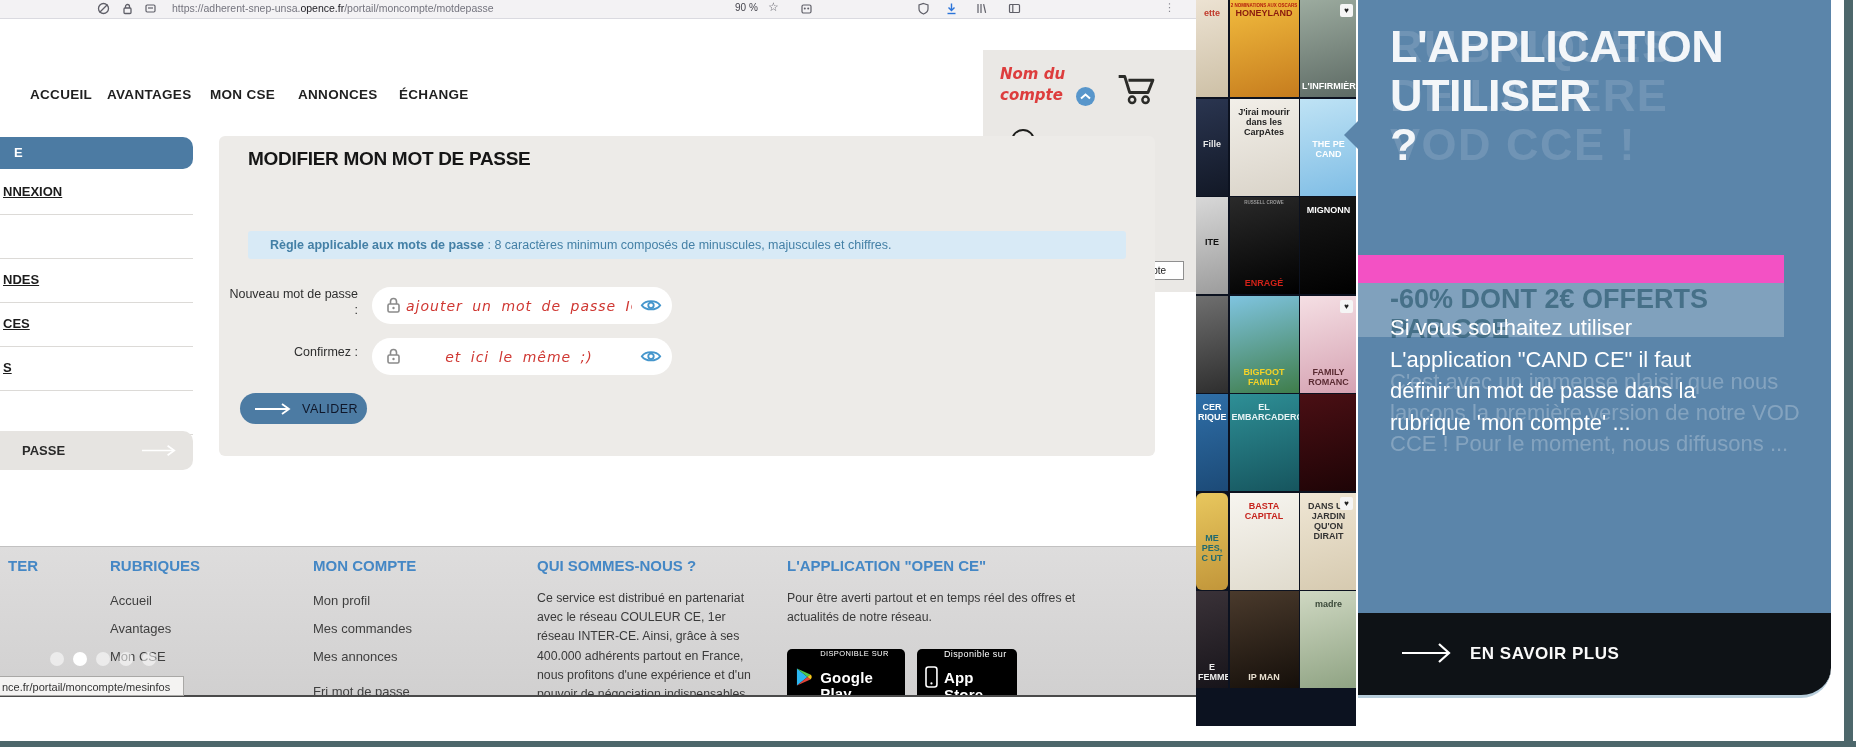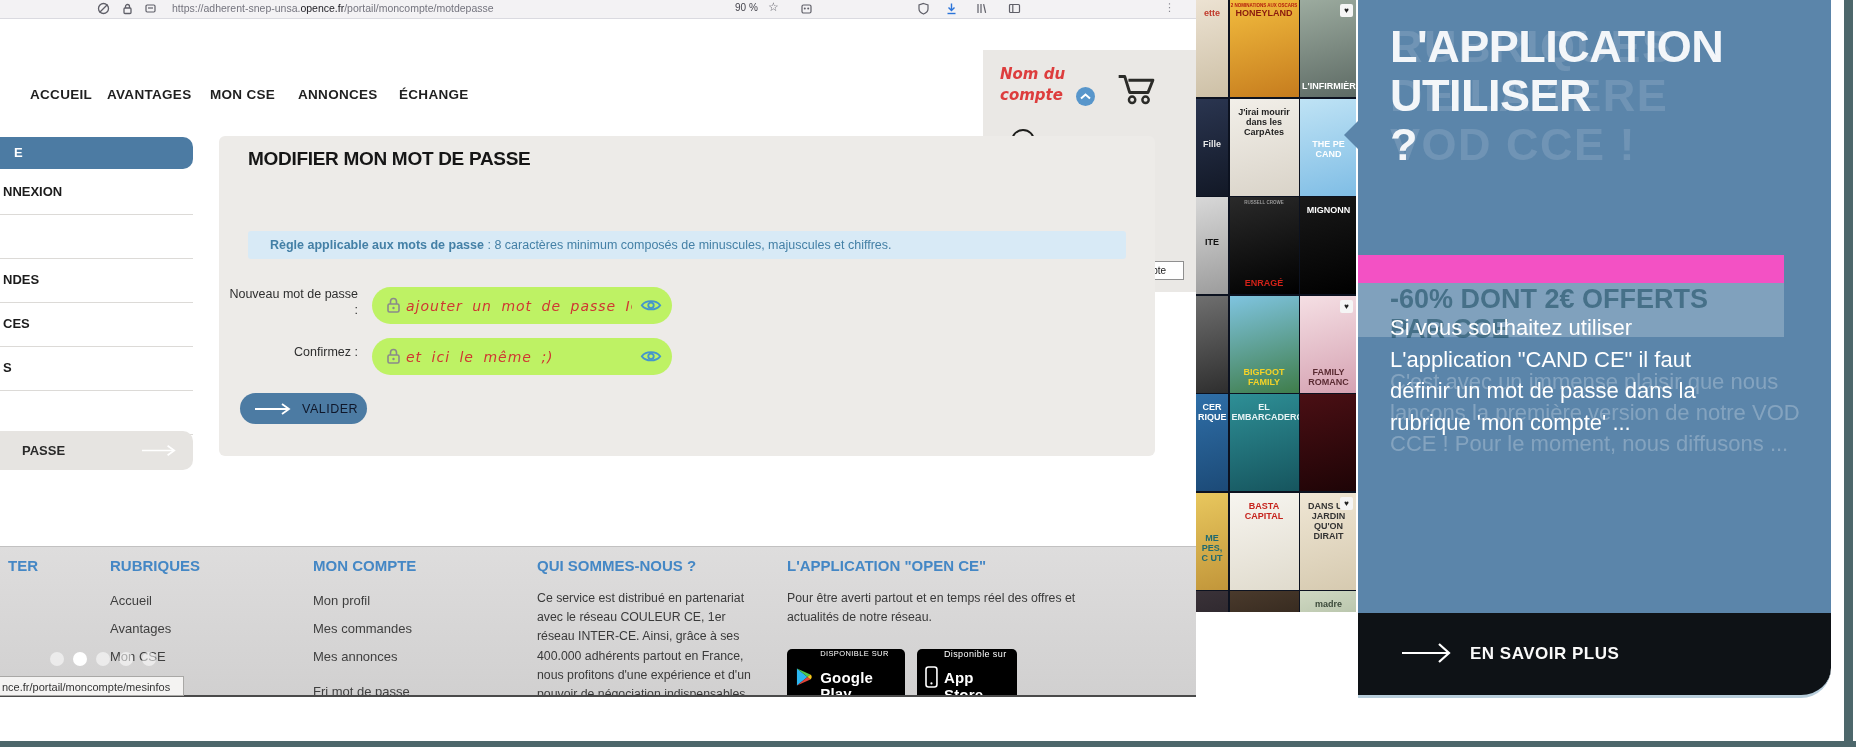--- a/index.html
+++ b/index.html
@@ -35,36 +35,36 @@
   .tooltip{left:1085px;top:261px;width:92px;height:17px;background:#fefefe;border:1px solid #8f8f8f;
            font-size:10px;line-height:17px;padding-left:5px;color:#1a1a1a;white-space:nowrap;overflow:hidden;}
 
   
   .card{left:219px;top:136px;width:936px;height:320px;background:#edebe8;border-radius:6px;}
   .card h1{position:absolute;left:29px;top:12px;margin:0;font-size:19px;font-weight:800;color:#161616;letter-spacing:-.3px;}
   .rule-box{position:absolute;left:29px;top:95px;width:878px;height:28px;background:#d8eaf6;border-radius:3px;
             font-size:12.5px;line-height:28px;color:#4480a6;padding-left:22px;box-sizing:border-box;white-space:nowrap;overflow:hidden;}
   .rule-box b{font-weight:800;}
   .flabel{position:absolute;width:130px;text-align:right;font-size:12.5px;color:#2f2f2f;line-height:16px;}
-  .pill-input{position:absolute;width:300px;height:37px;border-radius:19px;background:#bef264;border:none;box-sizing:border-box;
+  .pill-input{position:absolute;width:300px;height:37px;border-radius:19px;background:#ffffff;border:none;box-sizing:border-box;
               font-family:"DejaVu Sans",sans-serif;font-style:italic;font-size:14px;color:#cf3732;
               letter-spacing:1px;word-spacing:4px;padding:0 40px 0 34px;outline:none;}
   .lock-ic{position:absolute;width:15px;height:18px;}
   .eye-ic{position:absolute;width:22px;height:15px;cursor:pointer;}
   .valider-btn{position:absolute;left:21px;top:257px;width:127px;height:31px;border-radius:17px;background:#4c7ba3;
                display:flex;align-items:center;cursor:pointer;}
   .valider-btn svg{width:40px;height:12px;margin-left:14px;}
   .valider-btn span{color:#0f172a;font-size:12.5px;font-weight:400;letter-spacing:.5px;margin-left:8px;}
 
   
   .side-top{left:0;top:137px;width:193px;height:32px;background:#4c7ba3;border-radius:0 10px 10px 0;
             color:#fff;font-weight:800;font-size:13px;line-height:32px;padding-left:14px;box-sizing:border-box;}
   .side-rows{left:0;top:171px;width:193px;}
   .srow{height:43px;border-bottom:1px solid #dcdad7;font-weight:800;font-size:13px;color:#1c1c1c;
-        line-height:42px;padding-left:3px;cursor:pointer;}
+        line-height:42px;padding-left:3px;cursor:pointer;text-decoration:underline;}
   .side-cur{left:0;top:431px;width:193px;height:39px;background:#e6e4e1;border-radius:0 10px 10px 0;
             color:#2a2a2a;font-weight:800;font-size:13px;line-height:39px;padding-left:22px;box-sizing:border-box;}
   .side-cur svg{position:absolute;right:14px;top:13px;width:38px;height:13px;}
 
   
   .footer{left:0;top:546px;width:1196px;height:151px;background:linear-gradient(180deg,#dedddd,#d1d0d0);
           border-top:1px solid #c2c1c1;border-bottom:2px solid #4a4a4a;overflow:hidden;box-sizing:border-box;}
   .fhead{position:absolute;top:10px;font-size:15px;font-weight:800;color:#4487c5;}
   .fitem{position:absolute;font-size:13px;color:#3f3f3f;cursor:pointer;}
   .fpara{position:absolute;font-size:12.3px;line-height:19.2px;color:#3a3a3a;}
@@ -72,21 +72,21 @@
   .badge .bt{color:#fff;line-height:1.1;}
   .badge .bt .l1{font-size:7.5px;letter-spacing:.4px;}
   .badge .bt .l2{font-size:15px;font-weight:bold;letter-spacing:.2px;margin-top:11px;}
   .dots{left:50px;top:105px;display:flex;gap:9px;}
   .dot{width:14px;height:14px;border-radius:50%;background:rgba(255,255,255,.55);cursor:pointer;}
   .dot.active{background:#fff;}
   .statusbar{left:0;top:676px;width:184px;height:20px;background:#f4f3f2;border:1px solid #a9a8a6;border-left:none;
              font-size:11px;color:#333;line-height:20px;padding-left:2px;box-sizing:border-box;white-space:nowrap;overflow:hidden;}
 
   
-  .wall{left:1196px;top:0;width:160px;height:612px;background:#0c1220;display:grid;
+  .wall{left:1196px;top:0;width:160px;height:726px;background:#0c1220;display:grid;
         grid-template-columns:32px 69px 57px;grid-auto-rows:97px;gap:1.5px;overflow:hidden;}
   .tile{position:relative;overflow:hidden;}
   .tile-label{position:absolute;left:2px;right:2px;text-align:center;font-weight:800;font-size:9px;line-height:10px;}
   .pos-bottom{bottom:6px;} .pos-top{top:8px;} .pos-mid{top:40px;}
   .tile-top{position:absolute;top:3px;left:1px;right:1px;text-align:center;font-size:4.5px;font-weight:bold;}
   .tile-heart{position:absolute;top:4px;right:4px;width:13px;height:13px;background:#f5f5f5;color:#222;
               font-size:8px;line-height:13px;text-align:center;border-radius:2px;}
 
   
   .promo{left:1358px;top:0;width:473px;height:613px;background:#5b85aa;}
@@ -250,21 +250,21 @@
       </svg>
   </span>
   <span class="eye-ic" style="left:421px;top:162px">
     <svg viewBox="0 0 24 16">
         <path d="M2 8 C6.5 2 17.5 2 22 8 C17.5 14 6.5 14 2 8 Z" fill="none" stroke="#4596cc" stroke-width="2"></path>
         <circle cx="12" cy="8" r="3" fill="none" stroke="#4596cc" stroke-width="2"></circle>
       </svg>
   </span>
 
   <div class="flabel" style="left:9px;top:208px">Confirmez :</div>
-  <input class="pill-input" style="left: 153px; top: 202px; text-align: left;" value="et ici le même ;)">
+  <input class="pill-input" style="left: 153px; top: 202px; text-align: center;" value="et ici le même ;)">
   <span class="lock-ic" style="left:167px;top:211px">
     <svg viewBox="0 0 15 18">
         <rect x="2" y="8" width="11" height="8" rx="1.5" fill="none" stroke="#8a8a8a" stroke-width="1.6"></rect>
         <path d="M4.5 8 V5.5 a3 3 0 0 1 6 0 V8" fill="none" stroke="#8a8a8a" stroke-width="1.6"></path>
         <circle cx="7.5" cy="12" r="1.2" fill="#8a8a8a"></circle>
       </svg>
   </span>
   <span class="eye-ic" style="left:421px;top:213px">
     <svg viewBox="0 0 24 16">
         <path d="M2 8 C6.5 2 17.5 2 22 8 C17.5 14 6.5 14 2 8 Z" fill="none" stroke="#4596cc" stroke-width="2"></path>
@@ -390,21 +390,21 @@
       <div class="tile-label pos-bottom" style="color: rgb(90, 43, 51);">FAMILY ROMANC</div>
       <div class="tile-heart">♥</div>
     </div>
     <div class="tile" style="background: linear-gradient(165deg, rgb(47, 111, 168), rgb(28, 74, 119));">
       <div class="tile-label pos-top" style="color: rgb(255, 255, 255);">CER RIQUE</div>
     </div>
     <div class="tile" style="background: linear-gradient(165deg, rgb(46, 143, 150), rgb(22, 85, 94));">
       <div class="tile-label pos-top" style="color: rgb(232, 244, 245);">EL EMBARCADERO</div>
     </div>
     <div class="tile" style="background: linear-gradient(165deg, rgb(74, 15, 20), rgb(30, 4, 6));"></div>
-    <div class="tile" style="background: linear-gradient(165deg, rgb(232, 199, 94), rgb(194, 150, 58));">
+    <div class="tile" style="background: linear-gradient(165deg, rgb(232, 199, 94), rgb(194, 150, 58)); border-radius: 6px;">
       <div class="tile-label pos-mid" style="color: rgb(31, 106, 112);">ME PES, C UT</div>
     </div>
     <div class="tile" style="background: linear-gradient(165deg, rgb(247, 245, 240), rgb(224, 219, 205));">
       <div class="tile-label pos-top" style="color: rgb(198, 35, 29);">BASTA CAPITAL</div>
     </div>
     <div class="tile" style="background: linear-gradient(165deg, rgb(239, 230, 212), rgb(214, 202, 176));">
       <div class="tile-label pos-top" style="color: rgb(51, 51, 51);">DANS UN JARDIN QU'ON DIRAIT</div>
       <div class="tile-heart">♥</div>
     </div>
     <div class="tile" style="background: linear-gradient(165deg, rgb(58, 50, 56), rgb(23, 20, 26));">

